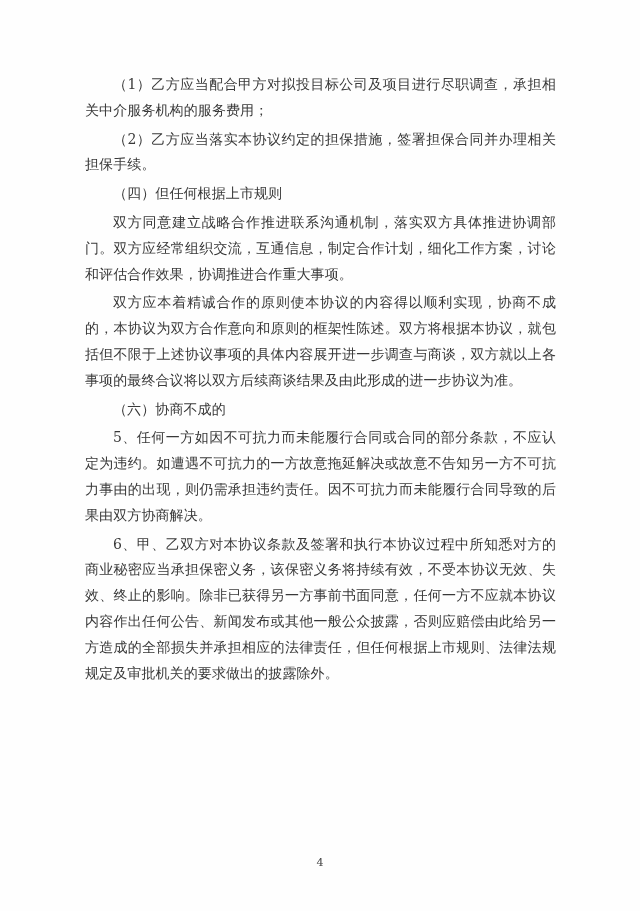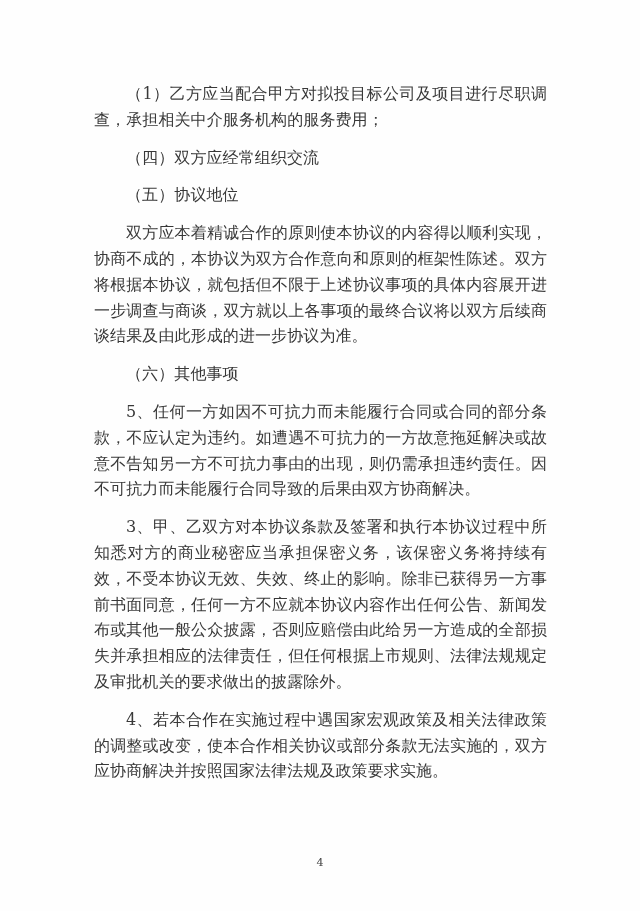--- a/index.html
+++ b/index.html
@@ -17,23 +17,23 @@
     font-family: "DejaVu Serif", "Liberation Serif", serif;
     color: #383838;
   }
   .doc-content {
     position: absolute;
     left: 82px;
     top: 69px;
     width: 477px;
   }
   .para {
-    margin: 12px;
+    margin: 3px;
     padding: 0;
-    font-size: 16px;
+    font-size: 14px;
     line-height: 25.8px;
     text-align: justify;
     text-indent: 2em;
     letter-spacing: 0.1px;
     word-break: break-all;
     color: #383838;
   }
   .para.heading {
     text-align: left;
   }
@@ -51,24 +51,24 @@
     font-family: "DejaVu Serif", "Liberation Serif", serif;
   }
 </style>
 </head>
 <body>
 
 <div class="page">
   <div class="doc-content" id="doc-content">
 
   <p class="para">（1）乙方应当配合甲方对拟投目标公司及项目进行尽职调查，承担相关中介服务机构的服务费用；</p>
-      <p class="para heading">（四）双方应经常组织交流</p>
-      <p class="para heading">（五）协议地位</p>
+      <p class="para">（2）乙方应当落实本协议约定的担保措施，签署担保合同并办理相关担保手续。</p>
+      <p class="para heading">（四）但任何根据上市规则</p>
+      <p class="para">双方同意建立战略合作推进联系沟通机制，落实双方具体推进协调部门。双方应经常组织交流，互通信息，制定合作计划，细化工作方案，讨论和评估合作效果，协调推进合作重大事项。</p>
       <p class="para">双方应本着精诚合作的原则使本协议的内容得以顺利实现，协商不成的，本协议为双方合作意向和原则的框架性陈述。双方将根据本协议，就包括但不限于上述协议事项的具体内容展开进一步调查与商谈，双方就以上各事项的最终合议将以双方后续商谈结果及由此形成的进一步协议为准。</p>
-      <p class="para heading">（六）其他事项</p>
+      <p class="para heading">（六）协商不成的</p>
       <p class="para">5、任何一方如因不可抗力而未能履行合同或合同的部分条款，不应认定为违约。如遭遇不可抗力的一方故意拖延解决或故意不告知另一方不可抗力事由的出现，则仍需承担违约责任。因不可抗力而未能履行合同导致的后果由双方协商解决。</p>
-      <p class="para">3、甲、乙双方对本协议条款及签署和执行本协议过程中所知悉对方的商业秘密应当承担保密义务，该保密义务将持续有效，不受本协议无效、失效、终止的影响。除非已获得另一方事前书面同意，任何一方不应就本协议内容作出任何公告、新闻发布或其他一般公众披露，否则应赔偿由此给另一方造成的全部损失并承担相应的法律责任，但任何根据上市规则、法律法规规定及审批机关的要求做出的披露除外。</p>
-      <p class="para">4、若本合作在实施过程中遇国家宏观政策及相关法律政策的调整或改变，使本合作相关协议或部分条款无法实施的，双方应协商解决并按照国家法律法规及政策要求实施。</p>
+      <p class="para">6、甲、乙双方对本协议条款及签署和执行本协议过程中所知悉对方的商业秘密应当承担保密义务，该保密义务将持续有效，不受本协议无效、失效、终止的影响。除非已获得另一方事前书面同意，任何一方不应就本协议内容作出任何公告、新闻发布或其他一般公众披露，否则应赔偿由此给另一方造成的全部损失并承担相应的法律责任，但任何根据上市规则、法律法规规定及审批机关的要求做出的披露除外。</p>
     </div>
   <div class="page-footer">
     <span class="page-number">4</span>
   </div>
 </div>
 
 </body></html>

